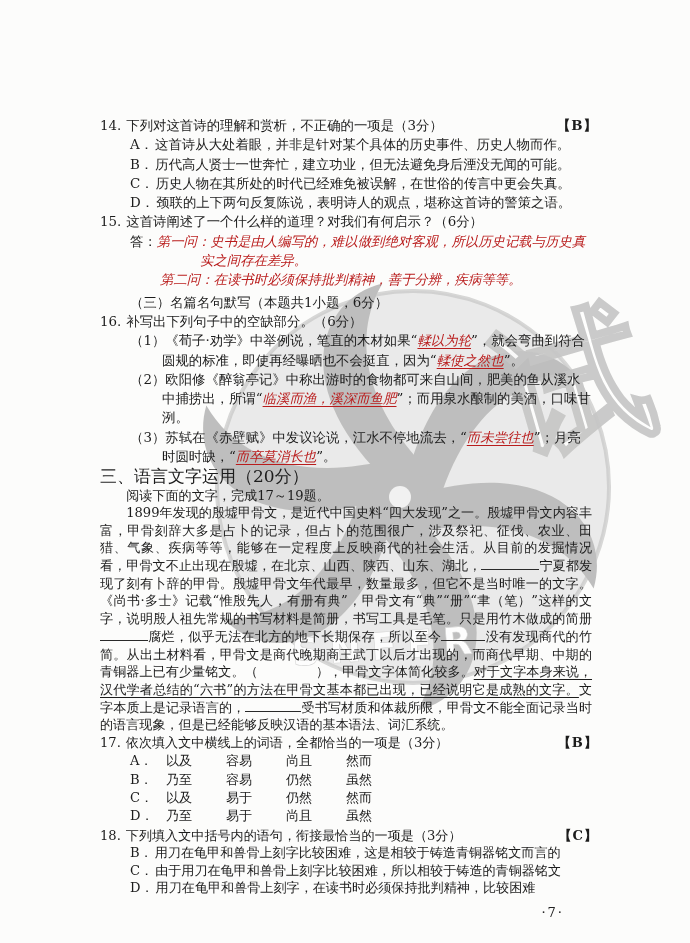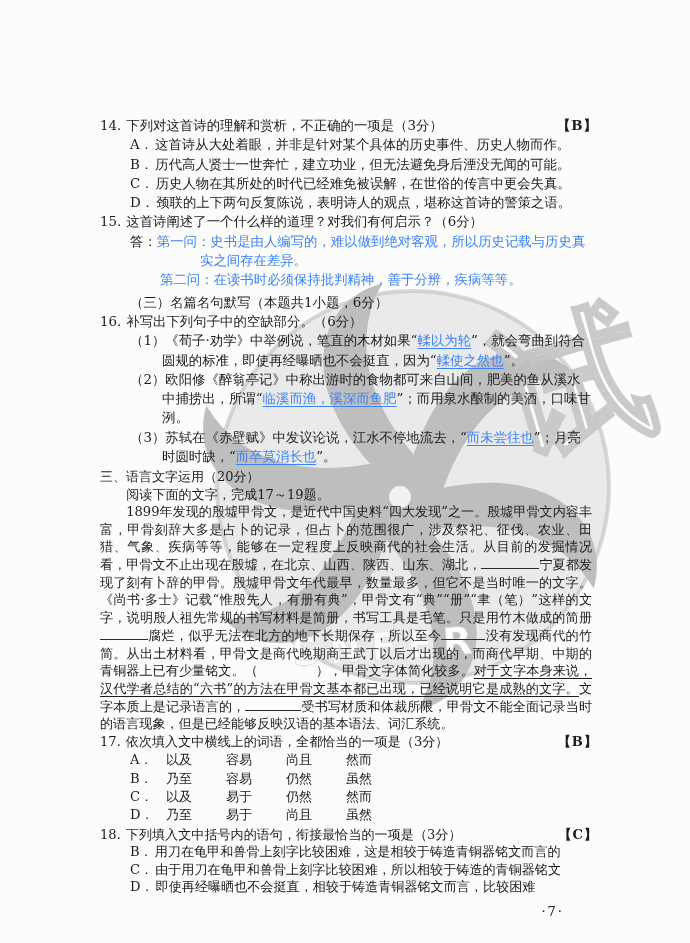--- a/index.html
+++ b/index.html
@@ -17,21 +17,21 @@
     position:relative; z-index:1;
     padding:102px 98px 0 100px;
     font-size:13.4px; line-height:19.3px;margin-top:14px;
   }
   .tight { font-size:13.1px; line-height:17.4px; }
   .stem { position:relative; }
   .qnum { margin-right:5px; }
   .badge { position:absolute; right:-6px; top:0; font-weight:bold; letter-spacing:1px; }
   .opt { margin-left:30px; padding-left:32px; text-indent:-32px; }
   .optlabel { margin-right:2px; }
-  .hand { color:#3b82f6; }
+  .hand { font-style:italic; color:#b91c1c; }
   .u { text-decoration:underline; text-underline-offset:3px; }
   .ans1 { margin-left:30px; padding-left:70px; text-indent:-70px; }
   .ans2 { margin-left:60px; }
   .sec { margin-left:30px; margin-top:3px; }
   .bold { font-weight:normal; }
   .item { margin-left:30px; padding-left:32px; text-indent:-32px; }
   .sec3 { margin-top:2px; }
   .intro { text-indent:2em; }
   .passage { text-align:justify; text-indent:2em; }
   .blank { display:inline-block; height:1em; border-bottom:1px solid #2a2a2a; vertical-align:baseline; }
@@ -106,21 +106,21 @@
       </div>
       <div class="item">
         <span>（2）</span><span>欧阳修《醉翁亭记》中称出游时的食物都可来自山间，肥美的鱼从溪水中捕捞出，所谓“</span><span class="hand u">临溪而渔，溪深而鱼肥</span><span>”；而用泉水酿制的美酒，口味甘洌。</span>
       </div>
       <div class="item">
         <span>（3）</span><span>苏轼在《赤壁赋》中发议论说，江水不停地流去，“</span><span class="hand u">而未尝往也</span><span>”；月亮时圆时缺，“</span><span class="hand u">而卒莫消长也</span><span>”。</span>
       </div>
     </div>
 
     <div class="sec3 tight">
-      <span class="bold" style="font-size:13px;">三、语言文字运用（20分）</span>
+      <span class="bold" style="font-size:17px;">三、语言文字运用（20分）</span>
     </div>
     <div class="intro tight">阅读下面的文字，完成17～19题。</div>
 
     <div class="passage tight">
       <span>1899年发现的殷墟甲骨文，是近代中国史料“四大发现”之一。殷墟甲骨文内容丰富，甲骨刻辞大多是占卜的记录，但占卜的范围很广，涉及祭祀、征伐、农业、田猎、气象、疾病等等，能够在一定程度上反映商代的社会生活。从目前的发掘情况看，甲骨文不止出现在殷墟，在北京、山西、陕西、山东、湖北，</span><span class="blank b1"></span><span>宁夏都发现了刻有卜辞的甲骨。殷墟甲骨文年代最早，数量最多，但它不是当时唯一的文字。《尚书·多士》记载“惟殷先人，有册有典”，甲骨文有“典”“册”“聿（笔）”这样的文字，说明殷人祖先常规的书写材料是简册，书写工具是毛笔。只是用竹木做成的简册</span><span class="blank b2"></span><span>腐烂，似乎无法在北方的地下长期保存，所以至今</span><span class="blank b3"></span><span>没有发现商代的竹简。从出土材料看，甲骨文是商代晚期商王武丁以后才出现的，而商代早期、中期的青铜器上已有少量铭文。（</span><span class="gap"></span><span>），甲骨文字体简化较多。</span><span class="u">对于文字本身来说，汉代学者总结的“六书”的方法在甲骨文基本都已出现，已经说明它是成熟的文字。</span><span>文字本质上是记录语言的，</span><span class="blank b4"></span><span>受书写材质和体裁所限，甲骨文不能全面记录当时的语言现象，但是已经能够反映汉语的基本语法、词汇系统。</span>
     </div>
 
     <div class="q q17block tight">
       <div class="stem">
         <span class="qnum">17.</span><span>依次填入文中横线上的词语，全都恰当的一项是（3分）</span>
@@ -156,19 +156,19 @@
       </div>
     </div>
 
     <div class="q tight" style="margin-top:2px;">
       <div class="stem">
         <span class="qnum">18.</span><span>下列填入文中括号内的语句，衔接最恰当的一项是（3分）</span>
         <span class="badge">【C】</span>
       </div>
       <div class="opt"><span class="optlabel">B．</span><span>用刀在龟甲和兽骨上刻字比较困难，这是相较于铸造青铜器铭文而言的</span></div>
       <div class="opt"><span class="optlabel">C．</span><span>由于用刀在龟甲和兽骨上刻字比较困难，所以相较于铸造的青铜器铭文</span></div>
-      <div class="opt"><span class="optlabel">D．</span><span>即使再经曝晒也不会挺直，相较于铸造青铜器铭文而言，比较困难</span></div>
+      <div class="opt"><span class="optlabel">D．</span><span>用刀在龟甲和兽骨上刻字，在读书时必须保持批判精神，比较困难</span></div>
     </div>
 
     <div class="pagenum">·7·</div>
 
   </div>
 </div>
 
 </body></html>

